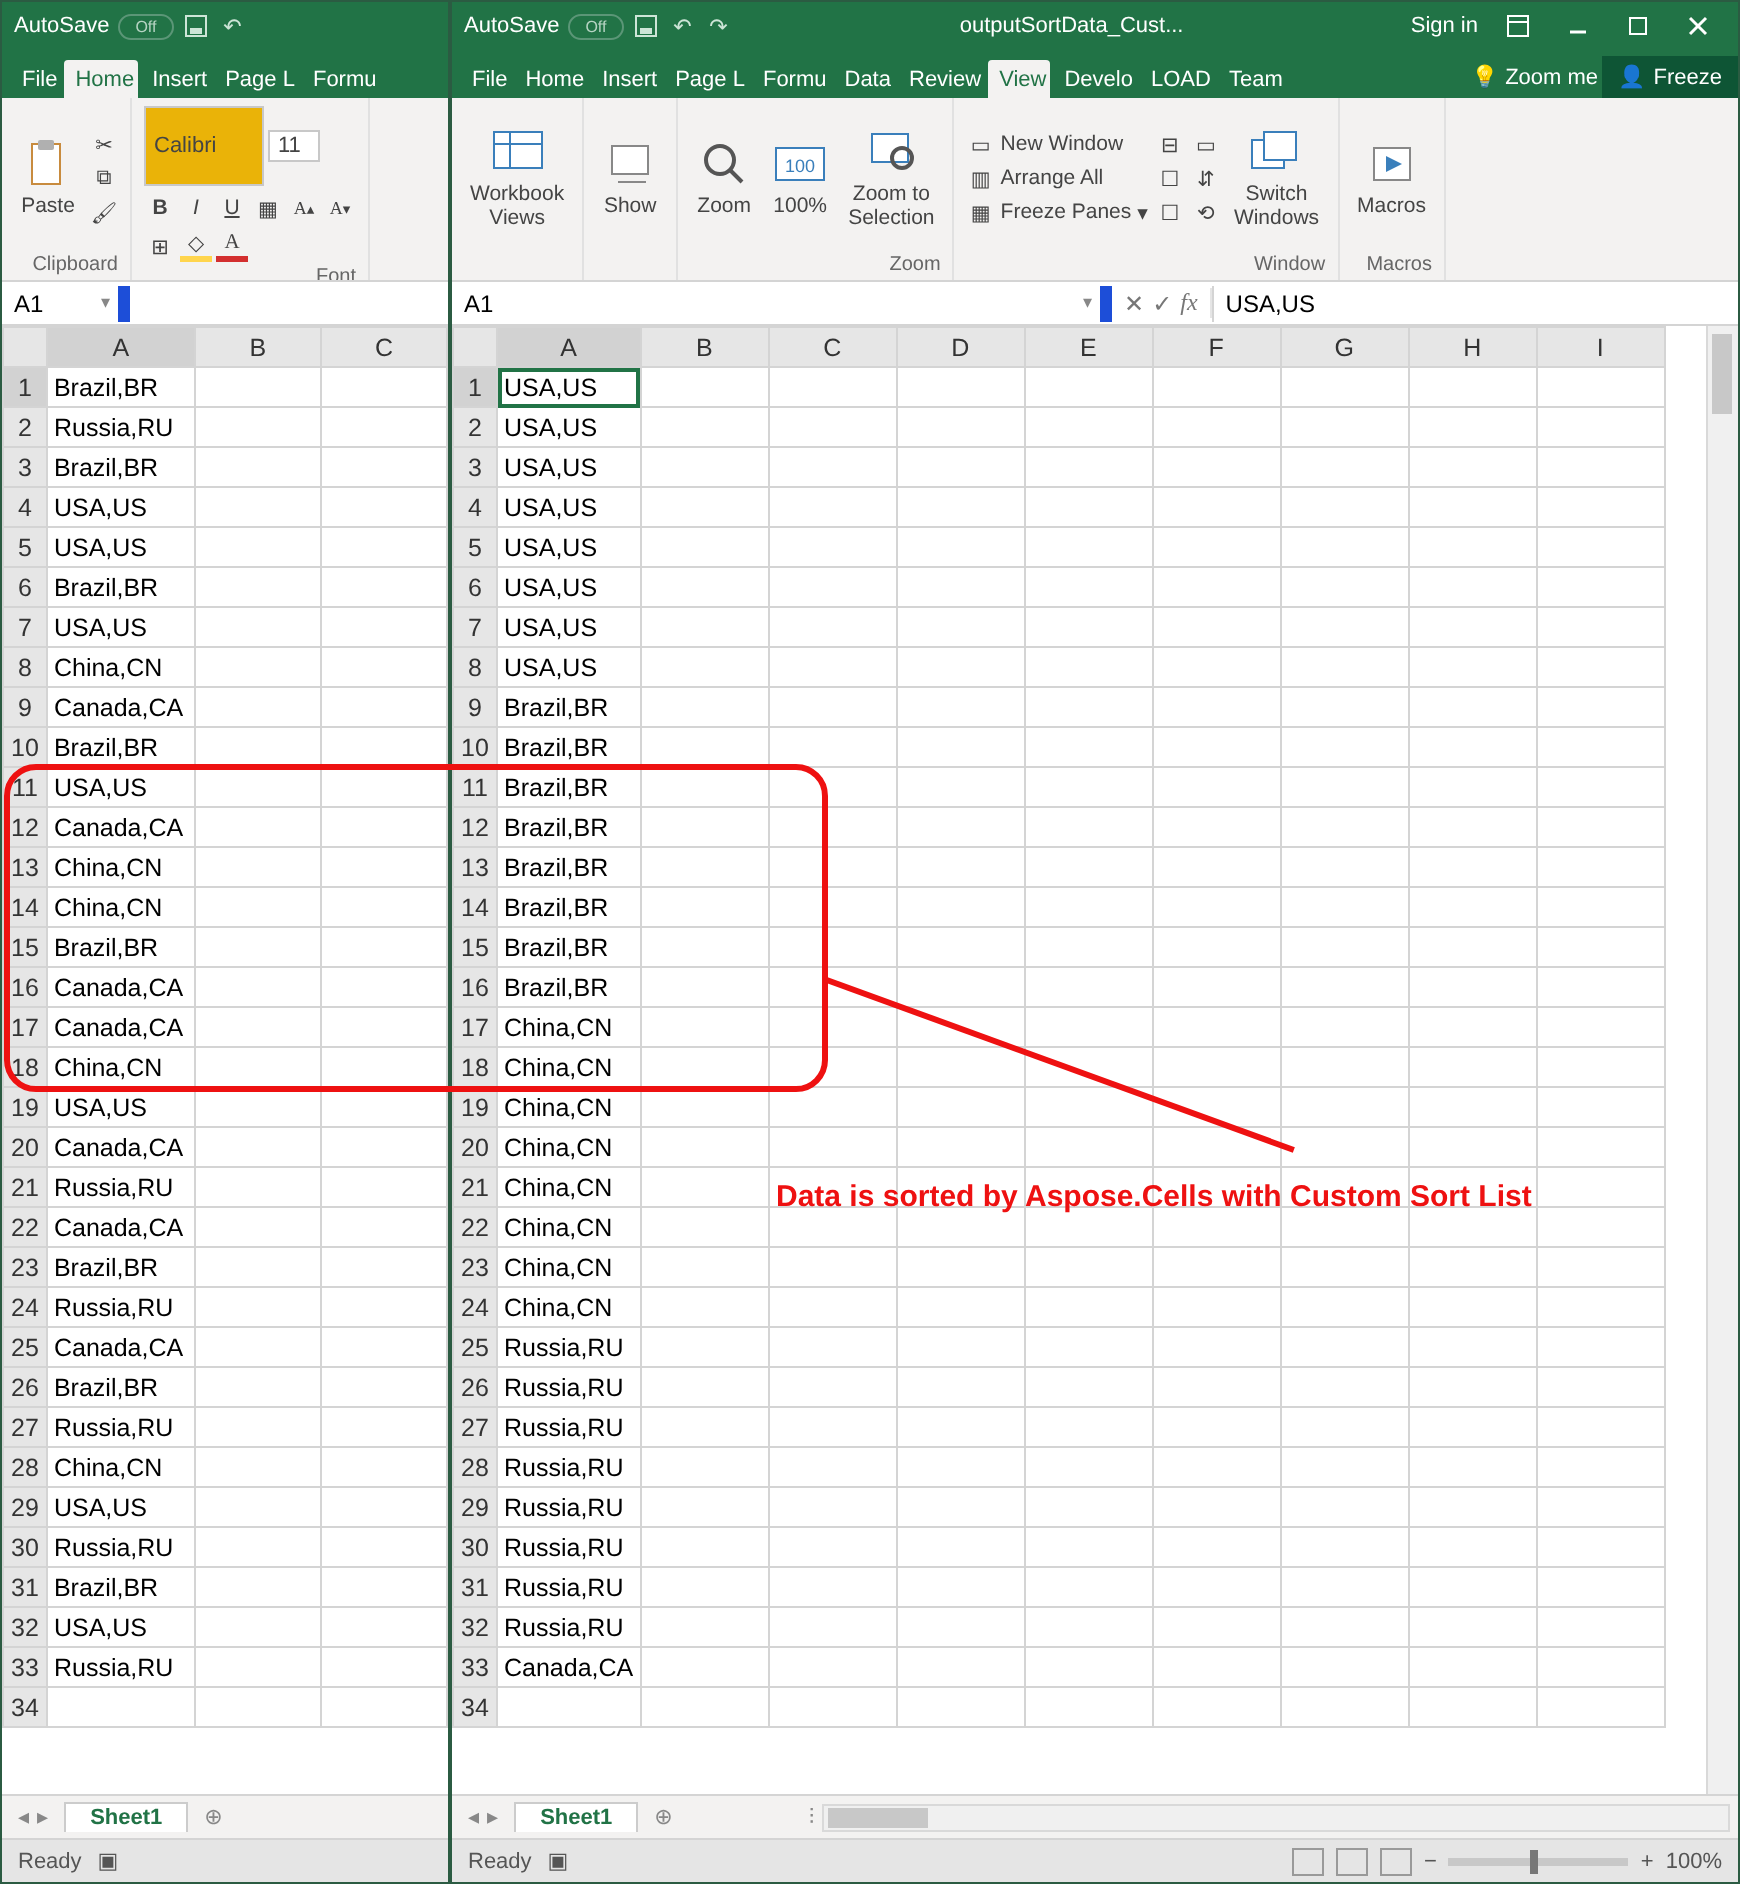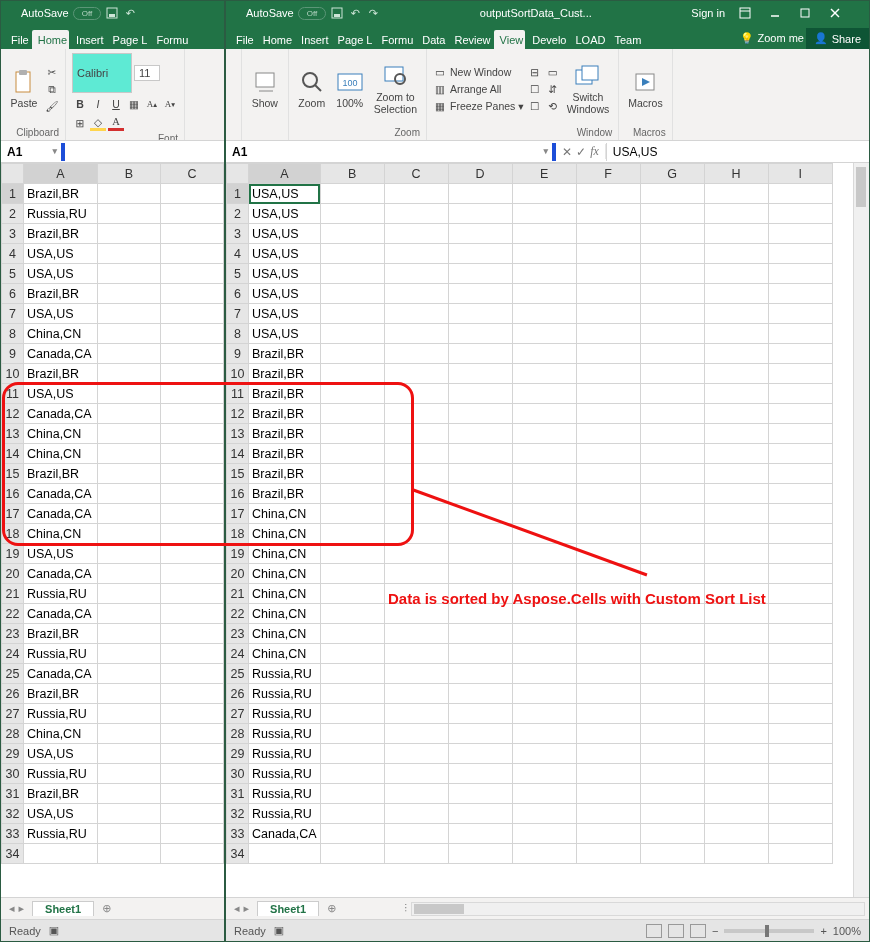--- a/index.html
+++ b/index.html
@@ -4,21 +4,21 @@
 <style>
   * { box-sizing: border-box; margin: 0; padding: 0; font-family: "Segoe UI", Tahoma, sans-serif; }
   body { background: #fff; width: 870px; height: 942px; position: relative; overflow: hidden; }
 
   
   .window { position: absolute; top: 0; bottom: 0; background: #fff; display: flex; flex-direction: column; border: 1px solid #2b5b42; }
   #win-left { left: 0; width: 225px; }
   #win-right { left: 225px; right: 0; }
 
   
-  .titlebar { height: 24px; background: #217346; color: #fff; display: flex; align-items: center; font-size: 11px; padding: 0 20px; gap: 6px; position: relative; }
+  .titlebar { height: 24px; background: #217346; color: #fff; display: flex; align-items: center; font-size: 11px; padding: 0 6px; gap: 6px; position: relative; }
   .title-center { flex: 1; text-align: center; overflow: hidden; white-space: nowrap; text-overflow: ellipsis; }
   .title-left { display: flex; align-items: center; gap: 4px; }
   .title-right { display: flex; align-items: center; gap: 2px; }
   .autosave-toggle { border: 1px solid #5b9677; border-radius: 8px; font-size: 8px; padding: 0 8px; height: 13px; display: inline-flex; align-items: center; color: #b6d4c3;}
   .qat-ico { width: 14px; height: 14px; display: inline-flex; align-items: center; justify-content: center; color: #cde5d7; }
   .tbtn { width: 28px; height: 20px; display: inline-flex; align-items: center; justify-content: center; }
   .tbtn.close { background: transparent; }
   .tbtn svg { stroke: #fff; fill: none; }
 
   
@@ -35,27 +35,27 @@
   .group-body { flex: 1; display: flex; gap: 4px; align-items: center;}
   .bigbtn { display:flex; flex-direction:column; align-items:center; text-align:center; gap:2px; line-height:1.1; padding:2px 3px;}
   .bigbtn .ico { width: 28px; height: 28px; display:flex; align-items:center; justify-content:center;}
   .smallstack { display:flex; flex-direction:column; gap:3px;}
   .smallrow { display:flex; align-items:center; gap:3px; font-size:10.5px; color:#444; white-space:nowrap;}
   .ico-s { width:14px; height:14px; display:inline-flex; align-items:center; justify-content:center;}
 
   
   .font-box { display:flex; flex-direction:column; gap:3px;}
   .font-row {display:flex; gap:2px; align-items:center;}
-  .font-name { border:1px solid #c8c8c8; background:#5eead4; font-size:11px; padding:13px 4px; width:60px;}
+  .font-name { border:1px solid #c8c8c8; background:#eab308; font-size:11px; padding:13px 4px; width:60px;}
   .font-size { border:1px solid #c8c8c8; background:#fff; font-size:11px; padding:1px 4px; width:26px;}
   .format-btn { width:16px; height:16px; display:inline-flex; align-items:center; justify-content:center; font-family: "Times New Roman", serif;}
 
   
   .formula-row { height:22px; border-bottom:1px solid #d4d4d4; display:flex; align-items:center; font-size:12px;}
-  .name-box { width:64px; border-right:4px solid #1d4ed8; padding:2px 6px; position:relative;font-weight:bold;}
+  .name-box { width:64px; border-right:6px solid #1d4ed8; padding:2px 6px; position:relative;}
   .name-box::after { content:"▾"; position:absolute; right:4px; top:3px; font-size:9px; color:#888;}
   .fx-btns { display:flex; align-items:center; gap:4px; color:#777; padding:0 6px; border-right:1px solid #e5e5e5;}
   .fx-label { font-style:italic; font-family: "Cambria Math", serif; }
   .formula-input { flex:1; padding:2px 6px; color:#000;}
   #win-right .name-box { width:330px; }
   #win-right .formula-input.value { border-left:1px solid #d4d4d4; width:120px;}
 
   
   .grid-wrap { flex:1; position:relative; overflow:hidden; background:#fff;}
   .grid-inner { position:absolute; inset:0; overflow:hidden;}
@@ -450,26 +450,39 @@
     <span class="ribbon-tab">Data</span>
     <span class="ribbon-tab">Review</span>
     <span class="ribbon-tab active">View</span>
     <span class="ribbon-tab">Develo</span>
     <span class="ribbon-tab">LOAD</span>
     <span class="ribbon-tab">Team</span>
     <div class="ribbon-right">
       <span class="ribbon-tab">💡 <span>Zoom me</span></span>
       <span class="share-tab">
           <span>👤</span>
-          <span>Share</span>
+          <span>Freeze</span>
         </span>
     </div>
   </div>
   <div class="ribbon">
     <div class="group">
+      <div class="group-body">
+        <div class="bigbtn">
+          <span class="ico">
+              <svg width="26" height="22">
+                <rect x="1" y="1" width="24" height="18" fill="#fff" stroke="#3a7fbb"></rect>
+                <line x1="1" y1="7" x2="25" y2="7" stroke="#3a7fbb"></line>
+                <line x1="9" y1="1" x2="9" y2="19" stroke="#3a7fbb"></line>
+              </svg>
+            </span>
+          <span style="white-space:pre">Workbook
+Views</span>
+        </div>
+      </div>
       <div class="group-label">&nbsp;</div>
     </div>
     <div class="group">
       <div class="group-body">
         <div class="bigbtn">
           <span class="ico">
               <svg width="22" height="22">
                 <rect x="2" y="2" width="18" height="14" fill="#fff" stroke="#888"></rect>
                 <line x1="5" y1="20" x2="19" y2="20" stroke="#888"></line>
               </svg>

